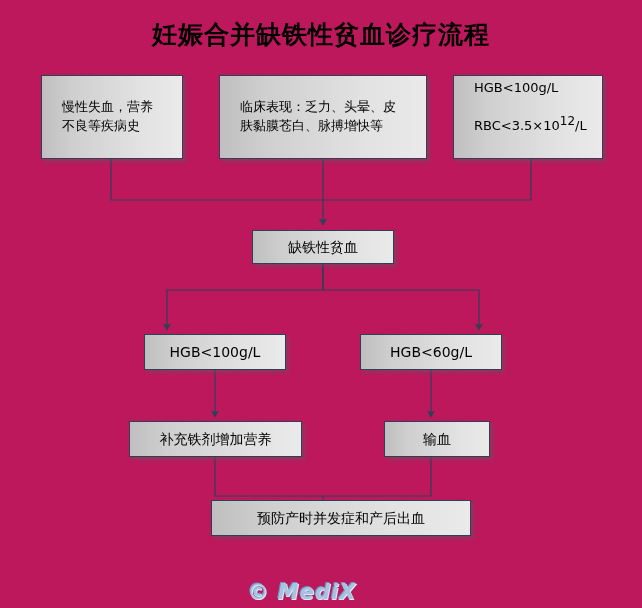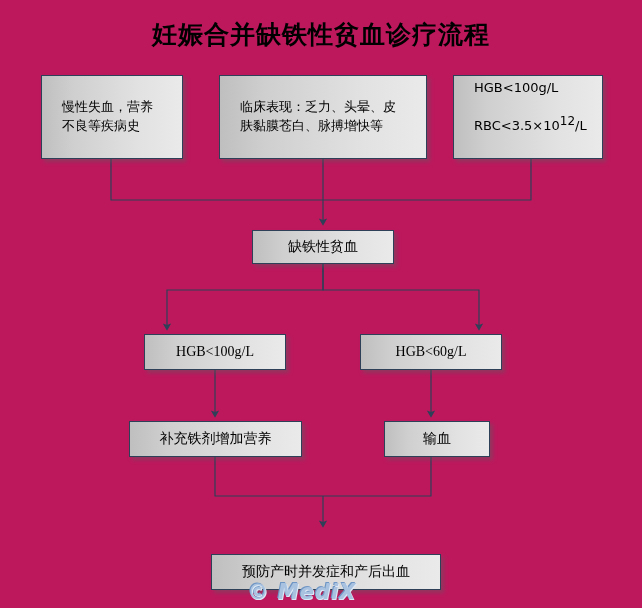--- a/index.html
+++ b/index.html
@@ -51,21 +51,21 @@
     width: 100%;
     line-height: 1.45;
     white-space: pre-line;
   }
   .node.center .node-text { text-align: center; }
   .node.leftpad .node-text { padding-left: 20px; text-align: left; }
 
   .cjk { font-family: "DejaVu Sans", "Liberation Sans", sans-serif; }
 
   .f13 { font-size: 13px; }
-  .f14 { font-size: 14px; font-family: Liberation Serif, serif; }
+  .f14 { font-size: 14px; }
 
   .node sup {
     font-size: 12px;
     vertical-align: super;
     line-height: 0;
   }
 
   
   #wires {
     position: absolute;
@@ -157,19 +157,19 @@
   </div>
 
   <div class="node center cjk f14" style="left:129px; top:421px; width:173px; height:36px;">
     <span class="node-text">补充铁剂增加营养</span>
   </div>
 
   <div class="node center cjk f14" style="left:384px; top:421px; width:106px; height:36px;">
     <span class="node-text">输血</span>
   </div>
 
-  <div class="node center cjk f14" style="left:211px; top:554px; width:230px; height:36px;">
+  <div class="node center cjk f14" style="left:211px; top:500px; width:260px; height:36px;">
     <span class="node-text">预防产时并发症和产后出血</span>
   </div>
 
   <div class="watermark">© MediX</div>
 
 </div>
 
 </body></html>

